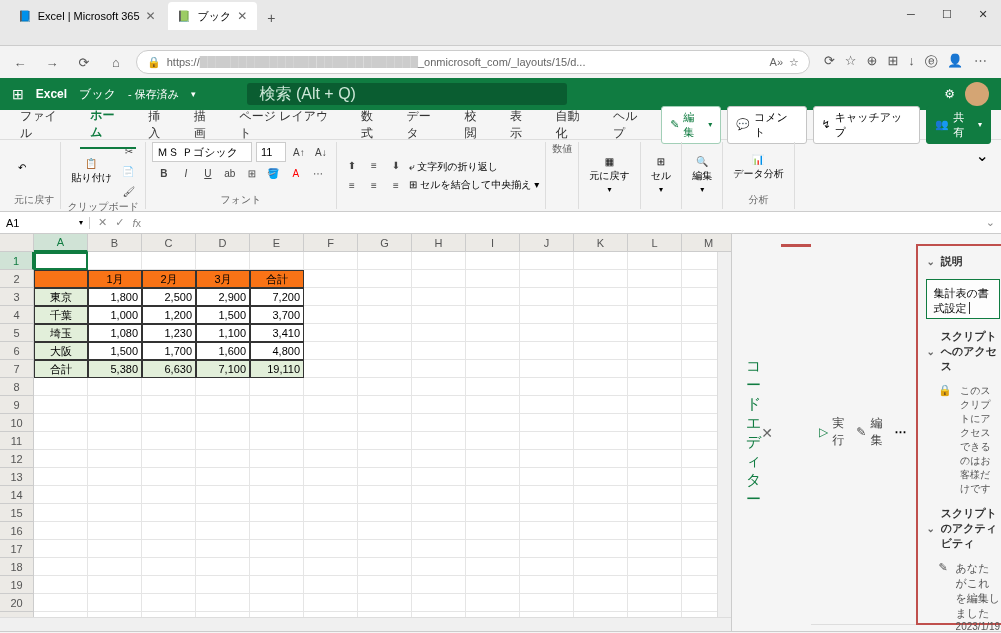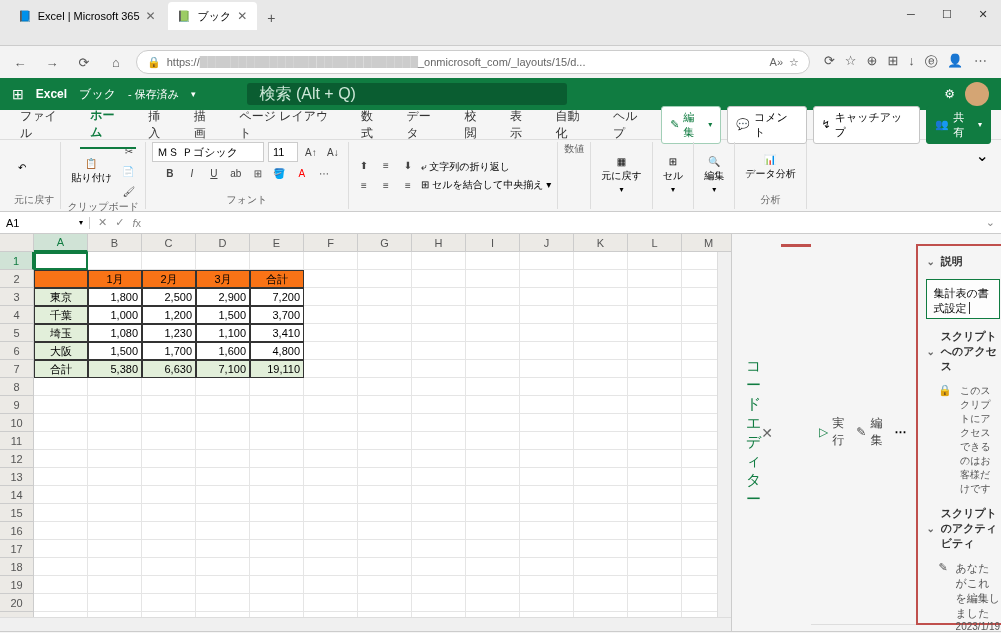--- a/index.html
+++ b/index.html
@@ -203,21 +203,21 @@
           <span class="mini-btn">✂</span>
           <span class="mini-btn">📄</span>
           <span class="mini-btn">🖌</span>
         </div>
     </div>
     <div class="group-label">クリップボード</div>
   </div>
   <div class="ribbon-group" style="min-width:180px">
     <div class="group-content font-col">
       <div class="font-row">
-        <input class="font-select" style="width: 112px;" value="ＭＳ Ｐゴシック">
+        <input class="font-select" style="width: 100px;" value="ＭＳ Ｐゴシック">
         <input class="font-select" style="width: 30px;" value="11">
         <span class="mini-btn">A↑</span>
         <span class="mini-btn">A↓</span>
       </div>
       <div class="font-row">
         <span class="mini-btn">
             <b>B</b>
           </span>
         <span class="mini-btn">
             <i>I</i>

